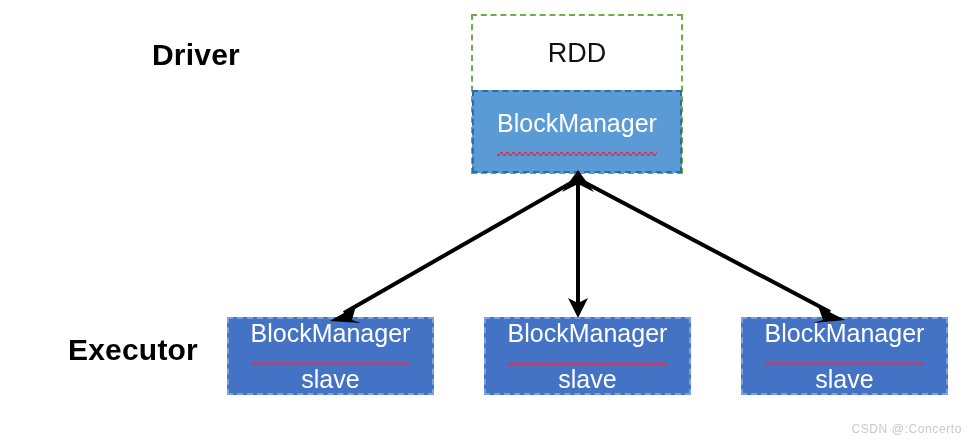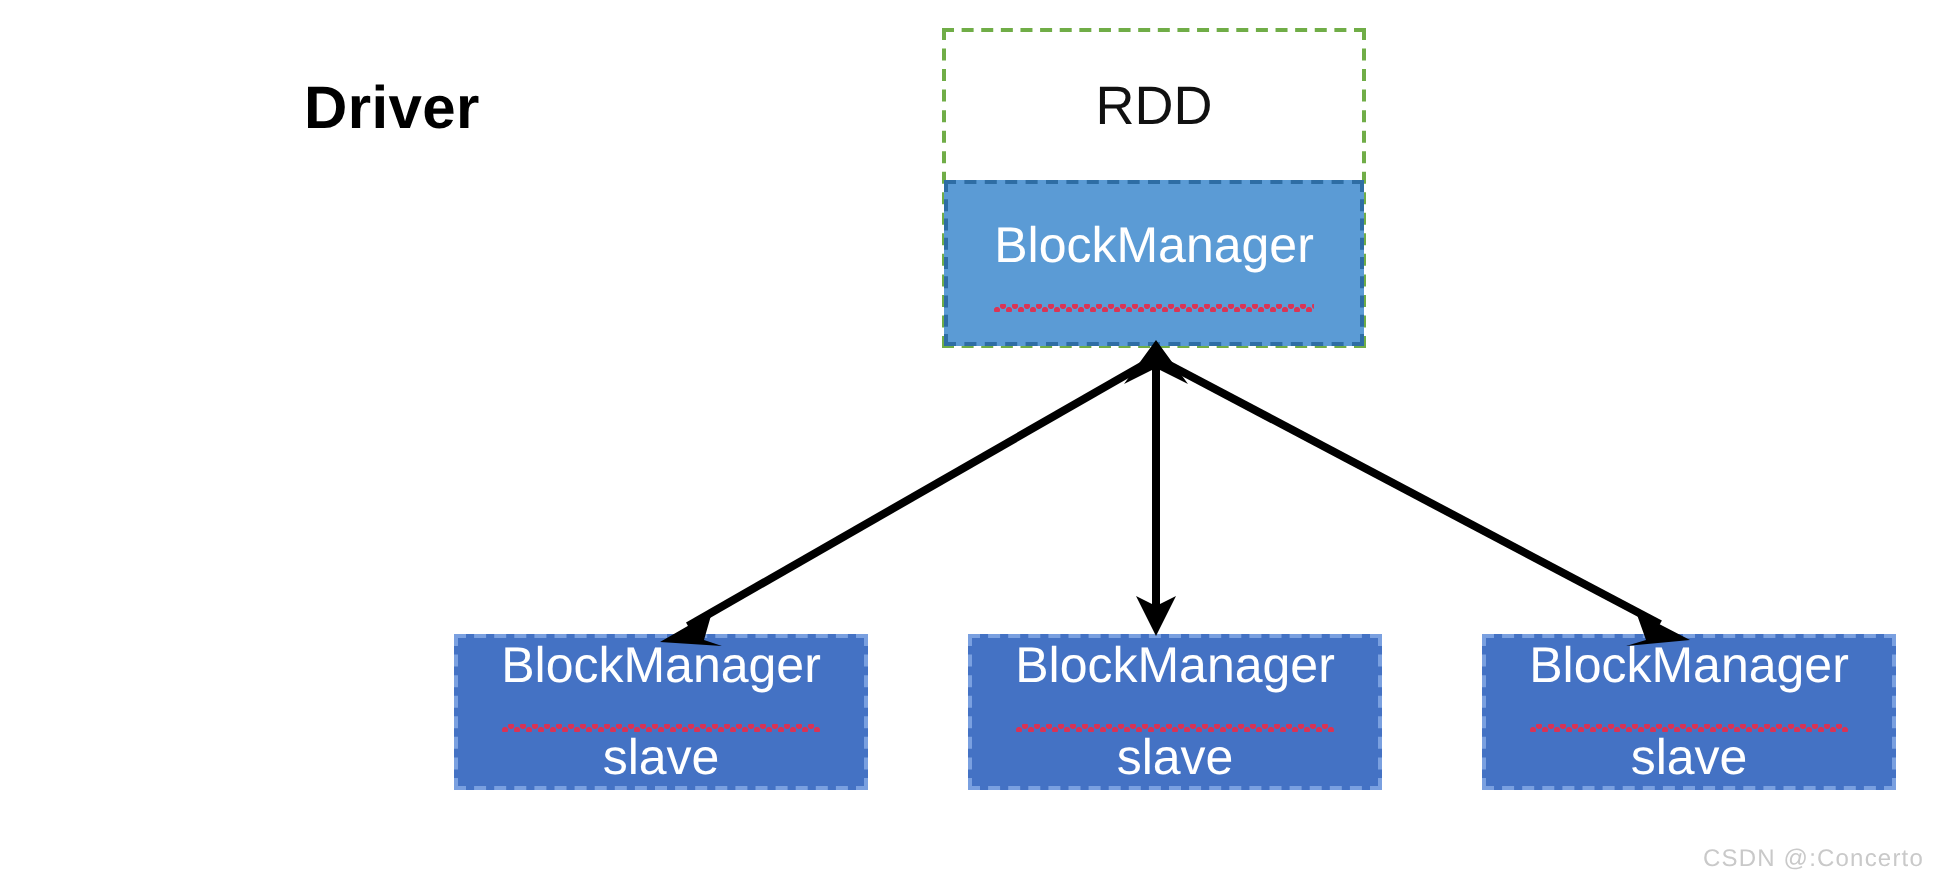--- a/index.html
+++ b/index.html
@@ -140,20 +140,21 @@
     white-space: nowrap;
   }
 </style>
 </head>
 <body>
 
 <div id="canvas">
 
   <div class="role-label" id="driver-label">Driver</div>
 
+  <div class="role-label" id="executor-label">Executor</div>
 
   <div id="driver-group">
     <div id="rdd-box">
       <span class="box-text">RDD</span>
     </div>
   </div>
 
   <div class="block-box" id="master-box">
     <span class="line1">BlockManager</span>
   </div>

